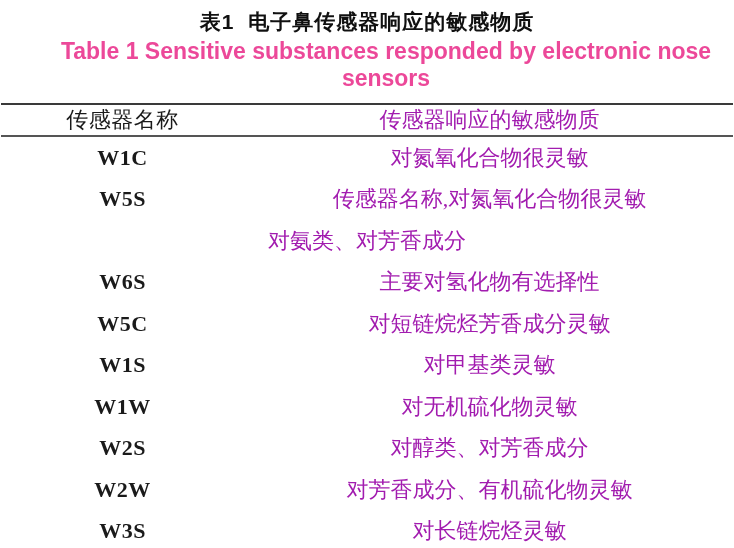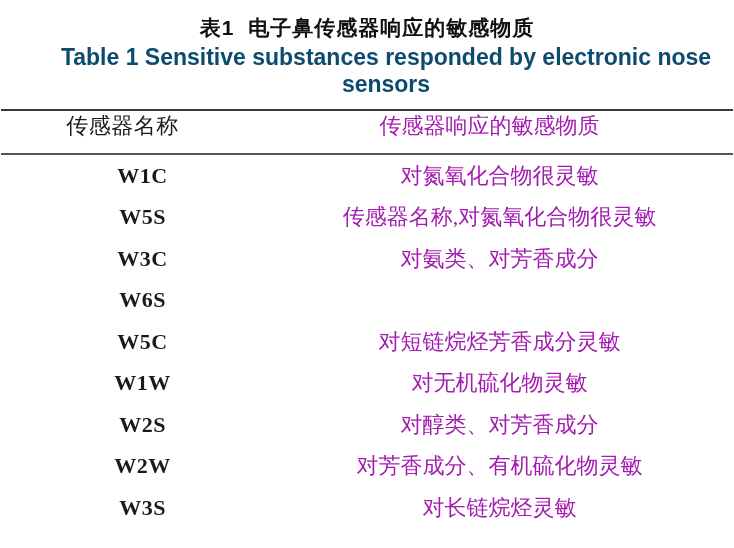--- a/index.html
+++ b/index.html
@@ -6,60 +6,59 @@
   .page {
     width: 734px;
     height: 548px;
     background: #ffffff;
     font-family: "Liberation Serif", serif;
     color: #1f1f1f;
     overflow: hidden;
     position: relative;
   }
   .cn-title {
-    padding-top: 15px;
+    padding-top: 9px;
     text-align: center;
     font-family: "Liberation Sans", sans-serif;
     font-weight: bold;
     font-size: 21px;
     line-height: 26px;
     color: #101010;
     letter-spacing: 1px;
   }
   .cn-title .table-no { margin-right: 14px; }
   .en-title {
     margin-top: 3px;
     text-align: center;
     font-family: "Liberation Sans", sans-serif;
     font-weight: 600;
     font-size: 23px;
     line-height: 27px;
-    color: #0c4a6e;
+    color: #ec4899;
     padding-left: 38px;
   }
   .sensor-table { margin-top: 11px; }
   .rule {
     height: 2px;
     background: #3a3a3a;
     margin: 0 1px;
   }
   .rule.mid { background: #555555; }
   .thead {
     display: flex;
-    height: 42px;
+    height: 30px;
     align-items: flex-start;
     font-size: 22px;
     color: #262626;
   }
   .trow {
     display: flex;
     height: 41.5px;
     align-items: center;
     font-size: 22px;
-    padding-left: 20px;
   }
   .col-sensor {
     width: 245px;
     text-align: center;
     font-family: "Liberation Serif", serif;
     font-weight: 600;
     color: #1a1a1a;
     letter-spacing: 0.5px;
   }
   .col-desc {
@@ -92,29 +91,33 @@
 
     <div class="trow">
       <div class="col-sensor">W1C</div>
       <div class="col-desc">对氮氧化合物很灵敏</div>
     </div>
     <div class="trow">
       <div class="col-sensor">W5S</div>
       <div class="col-desc">传感器名称,对氮氧化合物很灵敏</div>
     </div>
     <div class="trow">
-      <div class="col-sensor">W3C</div>
       <div class="col-desc">对氨类、对芳香成分</div>
     </div>
     <div class="trow">
       <div class="col-sensor">W6S</div>
+      <div class="col-desc">主要对氢化物有选择性</div>
     </div>
     <div class="trow">
       <div class="col-sensor">W5C</div>
       <div class="col-desc">对短链烷烃芳香成分灵敏</div>
+    </div>
+    <div class="trow">
+      <div class="col-sensor">W1S</div>
+      <div class="col-desc">对甲基类灵敏</div>
     </div>
     <div class="trow">
       <div class="col-sensor">W1W</div>
       <div class="col-desc">对无机硫化物灵敏</div>
     </div>
     <div class="trow">
       <div class="col-sensor">W2S</div>
       <div class="col-desc">对醇类、对芳香成分</div>
     </div>
     <div class="trow">

